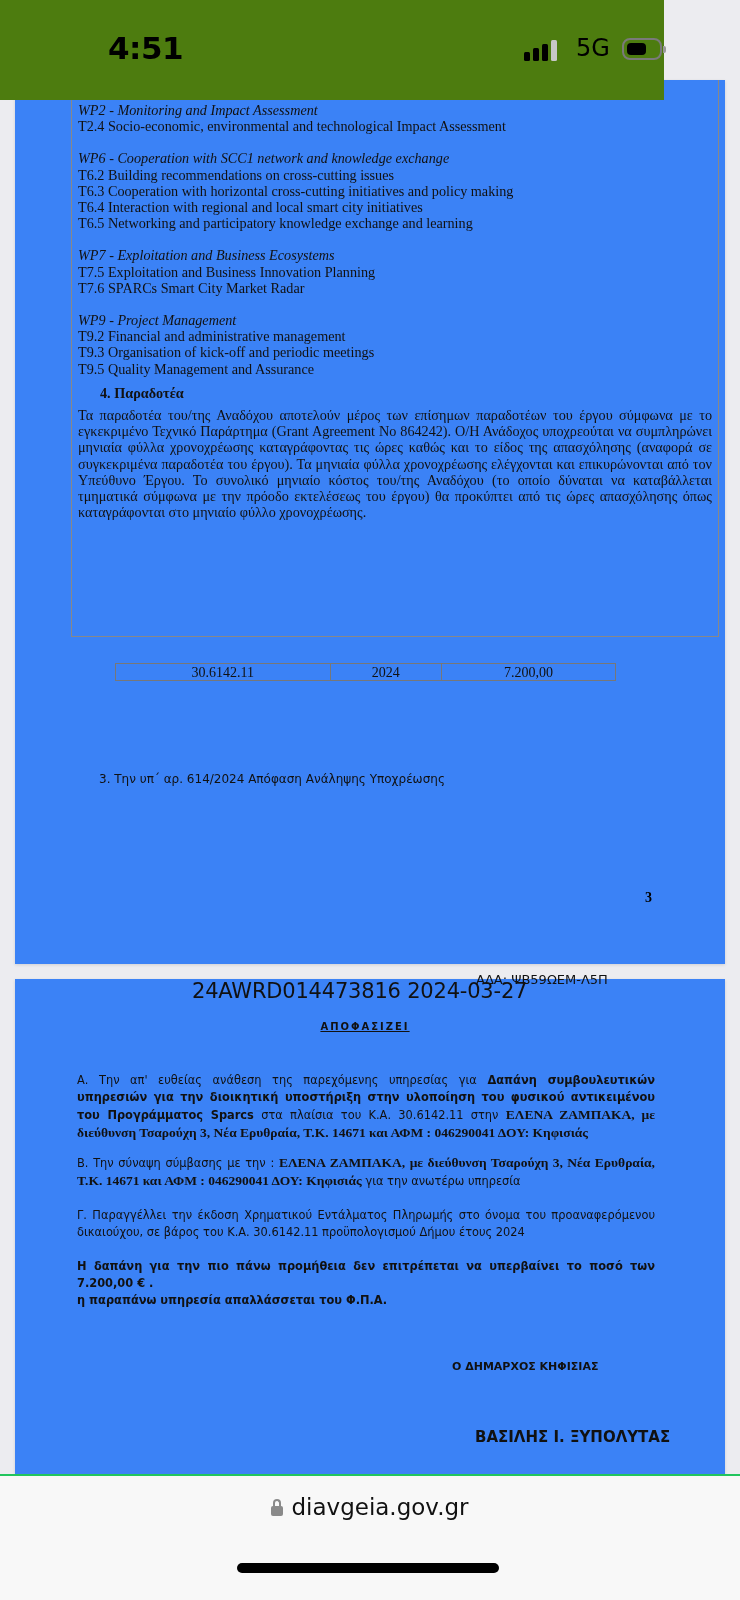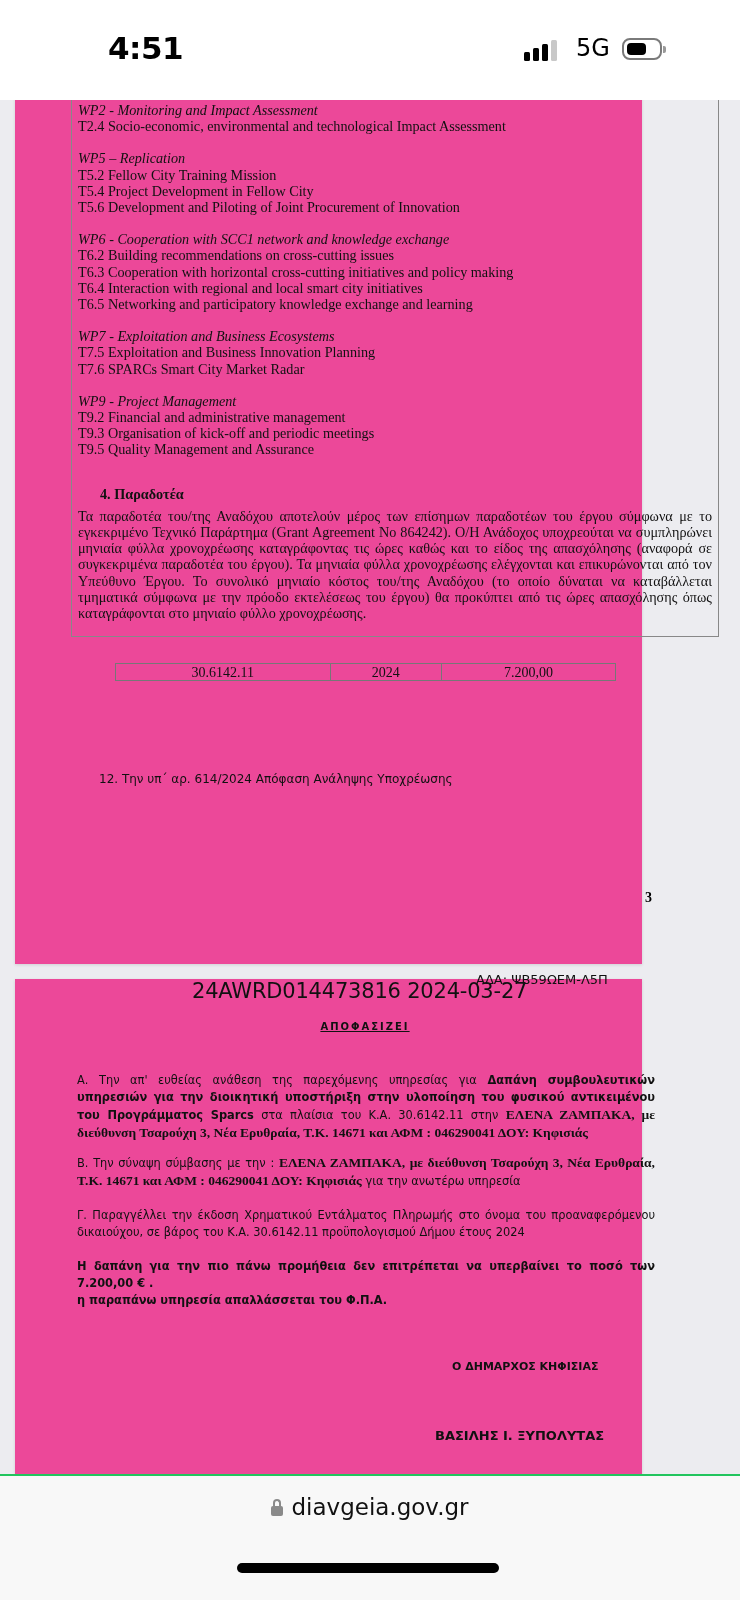--- a/index.html
+++ b/index.html
@@ -2,40 +2,40 @@
 <html><head>
 <meta charset="utf-8">
 <style>
   html, body { margin: 0; padding: 0; }
   body {
     width: 740px; height: 1600px; overflow: hidden; position: relative;
     background: #ececf0;
     font-family: "Liberation Sans", sans-serif;
   }
   .status-bar {
-    position: absolute; left: 0; top: 0; width: 740px; height: 100px;
-    background: #ffffff; z-index: 5;
+    position: absolute; left: 0; top: 0; width: 664px; height: 100px;
+    background: #4d7c0f; z-index: 5;
   }
   .status-time {
     position: absolute; left: 108px; top: 30px;
     font-size: 31px; font-weight: bold; color: #000;
     font-family: "DejaVu Sans", sans-serif; letter-spacing: -0.5px;
   }
   .signal { position: absolute; left: 524px; top: 39px; width: 34px; height: 22px; }
   .signal span { position: absolute; bottom: 0; width: 6px; background: #000; border-radius: 1.5px; }
   .network { position: absolute; left: 576px; top: 34px; font-size: 24px; color: #000; font-family: "DejaVu Sans", sans-serif; }
   .battery {
     position: absolute; left: 622px; top: 38px; width: 40px; height: 22px;
     border: 2px solid #7a7a7a; border-radius: 8px; box-sizing: border-box;
   }
   .battery .fill { position: absolute; left: 3px; top: 3px; width: 19px; height: 12px; background: #000; border-radius: 4px; }
   .battery .nub { position: absolute; right: -6px; top: 6px; width: 3px; height: 7px; background: #999; border-radius: 0 2px 2px 0; }
 
   .page {
-    position: absolute; left: 15px; width: 627px; background: #ec4899;
+    position: absolute; left: 15px; width: 710px; background: #3b82f6;
     box-shadow: 0 1px 3px rgba(0,0,0,0.12);
   }
   .page1 { top: 80px; height: 884px; }
   .page2 { top: 979px; height: 500px; }
 
   .wp-box {
     position: absolute; left: 56px; top: 0; width: 648px; height: 557px;
     border: 1.5px solid #888; border-top: none; box-sizing: border-box;
     font-family: "Liberation Serif", serif; font-size: 14.2px; color: #111;
     padding: 22px 0 0 6px; line-height: 16.2px;
@@ -84,22 +84,22 @@
   .decision .serif-b { font-family: "Liberation Serif", serif; font-weight: bold; font-size: 13.5px; }
   .dA { top: 93px; }
   .dB { top: 175px; }
   .dC { top: 228px; }
   .dD { top: 279px; font-weight: bold; }
   .mayor-title {
     position: absolute; left: 437px; top: 381px; font-family: "DejaVu Sans", sans-serif;
     font-size: 11px; font-weight: bold; color: #111;
   }
   .mayor-name {
-    position: absolute; left: 420px; top: 449px; font-family: "DejaVu Sans", sans-serif;
-    font-size: 13px; font-weight: bold; color: #111;
+    position: absolute; left: 460px; top: 449px; font-family: "DejaVu Sans", sans-serif;
+    font-size: 15px; font-weight: bold; color: #111;
   }
 
   .bottom-bar {
     position: absolute; left: 0; top: 1474px; width: 740px; height: 126px; background: #f8f8f8;
     border-top: 2px solid #22c55e;
   }
   .url-wrap {
     position: absolute; left: 0; top: 18px; width: 740px; text-align: center;
     font-family: "DejaVu Sans", sans-serif; font-size: 23px; color: #111;
   }
@@ -133,58 +133,52 @@
   </div>
 </div>
 
 <div class="page page1">
   <div class="wp-box">
     <div class="wp-group">
       <div class="wp-title">WP2 - Monitoring and Impact Assessment</div>
       <div>T2.4 Socio-economic, environmental and technological Impact Assessment</div>
     </div>
     <div class="wp-group">
-      <div class="wp-title">WP5 – Replication</div>
-      <div>T5.2 Fellow City Training Mission</div>
-      <div>T5.4 Project Development in Fellow City</div>
-      <div>T5.6 Development and Piloting of Joint Procurement of Innovation</div>
-    </div>
-    <div class="wp-group">
       <div class="wp-title">WP6 - Cooperation with SCC1 network and knowledge exchange</div>
       <div>T6.2 Building recommendations on cross-cutting issues</div>
       <div>T6.3 Cooperation with horizontal cross-cutting initiatives and policy making</div>
       <div>T6.4 Interaction with regional and local smart city initiatives</div>
       <div>T6.5 Networking and participatory knowledge exchange and learning</div>
     </div>
     <div class="wp-group">
       <div class="wp-title">WP7 - Exploitation and Business Ecosystems</div>
       <div>T7.5 Exploitation and Business Innovation Planning</div>
       <div>T7.6 SPARCs Smart City Market Radar</div>
     </div>
-    <div class="wp-group" style="margin-bottom:28px;">
+    <div class="wp-group" style="margin-bottom:8px;">
       <div class="wp-title">WP9 - Project Management</div>
       <div>T9.2 Financial and administrative management</div>
       <div>T9.3 Organisation of kick-off and periodic meetings</div>
       <div>T9.5 Quality Management and Assurance</div>
     </div>
     <div class="sec4-title">4.   Παραδοτέα</div>
     <div class="deliv-text">Τα παραδοτέα του/της Αναδόχου αποτελούν μέρος των επίσημων παραδοτέων του έργου σύμφωνα με το εγκεκριμένο Τεχνικό Παράρτημα (Grant Agreement No 864242). Ο/Η Ανάδοχος υποχρεούται να συμπληρώνει μηνιαία φύλλα χρονοχρέωσης καταγράφοντας τις ώρες καθώς και το είδος της απασχόλησης (αναφορά σε συγκεκριμένα παραδοτέα του έργου). Τα μηνιαία φύλλα χρονοχρέωσης ελέγχονται και επικυρώνονται από τον Υπεύθυνο Έργου. Το συνολικό μηνιαίο κόστος του/της Αναδόχου (το οποίο δύναται να καταβάλλεται τμηματικά σύμφωνα με την πρόοδο εκτελέσεως του έργου) θα προκύπτει από τις ώρες απασχόλησης όπως καταγράφονται στο μηνιαίο φύλλο χρονοχρέωσης.</div>
   </div>
 
   <table class="budget-table">
     <tbody>
     <tr>
       <td>30.6142.11</td>
       <td>2024</td>
       <td>7.200,00</td>
     </tr>
   </tbody>
     </table>
 
-  <div class="item12">12. Την υπ΄ αρ. 614/2024 Απόφαση Ανάληψης Υποχρέωσης</div>
+  <div class="item12">3. Την υπ΄ αρ. 614/2024 Απόφαση Ανάληψης Υποχρέωσης</div>
   <div class="page-number">3</div>
 </div>
 
 <div class="page page2">
   <div class="doc-id" style="top:0px;text-align:center;">24AWRD014473816 2024-03-27</div>
   <div class="ada" style="top:-7px;">ΑΔΑ: ΨΒ59ΩΕΜ-Λ5Π</div>
   <div class="apofasizei">ΑΠΟΦΑΣΙΖΕΙ</div>
 
   <div class="decision dA">
     <span>Α. Την απ' ευθείας ανάθεση της παρεχόμενης υπηρεσίας για </span><span class="b">Δαπάνη συμβουλευτικών υπηρεσιών για την διοικητική υποστήριξη στην υλοποίηση του φυσικού αντικειμένου του Προγράμματος Sparcs</span><span> στα πλαίσια του Κ.Α. 30.6142.11 στην </span><span class="serif-b">ΕΛΕΝΑ ΖΑΜΠΑΚΑ, με διεύθυνση Τσαρούχη 3, Νέα Ερυθραία, Τ.Κ. 14671 και ΑΦΜ : 046290041 ΔΟΥ: Κηφισιάς</span>

